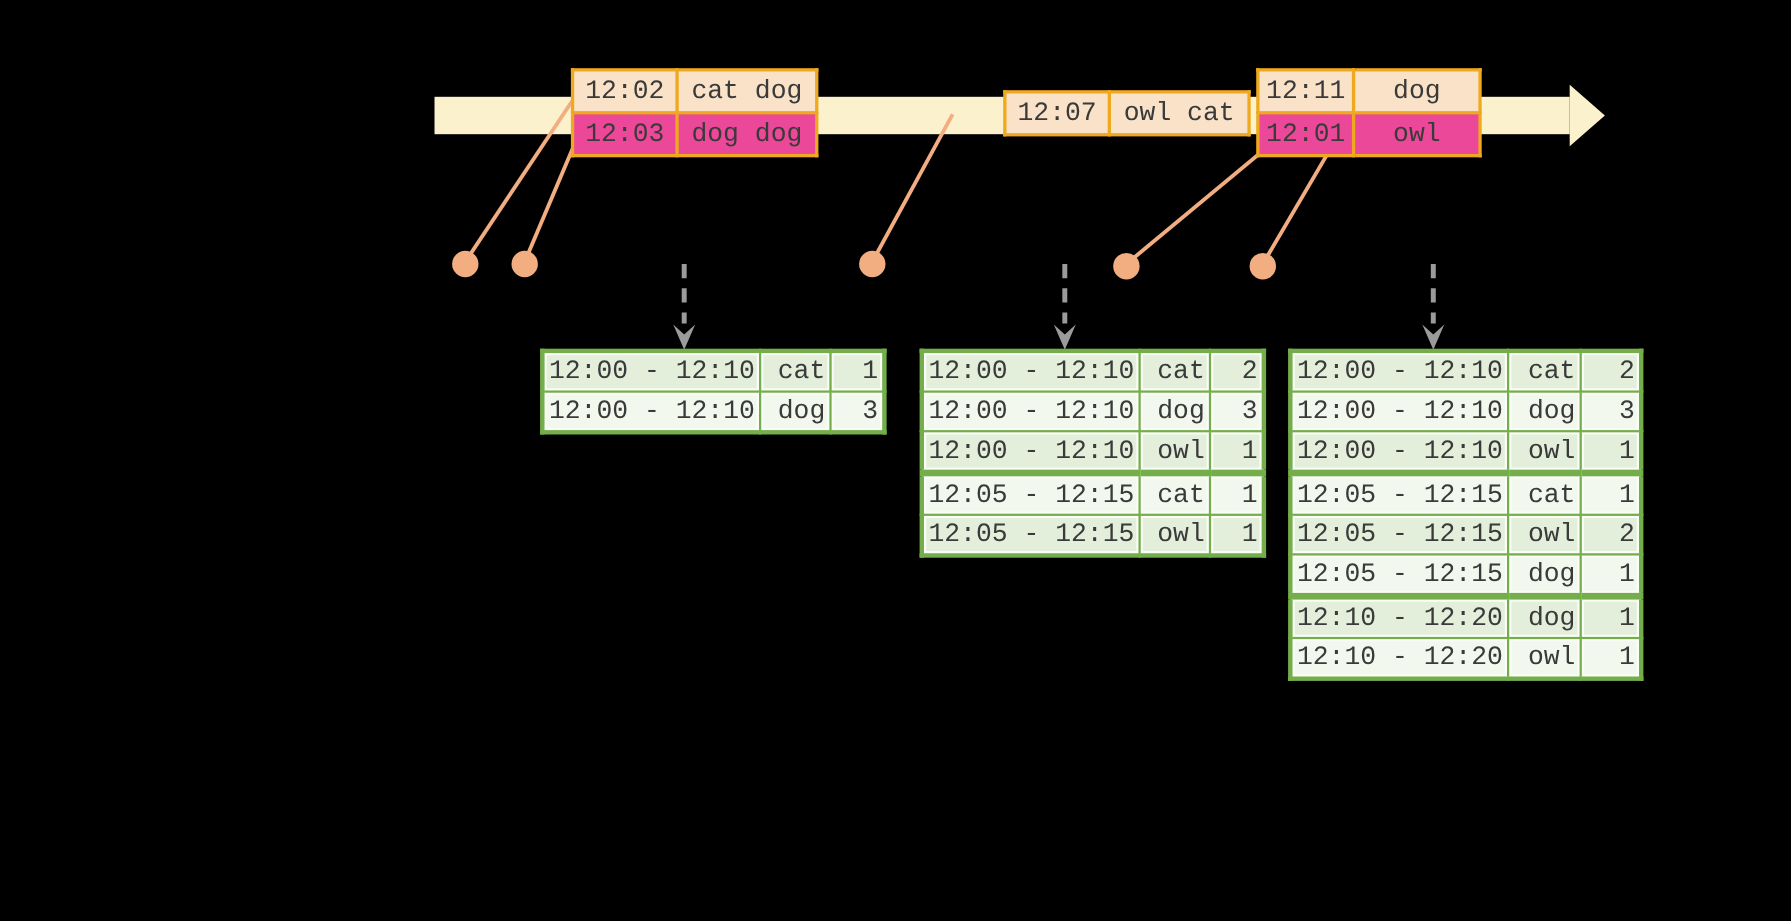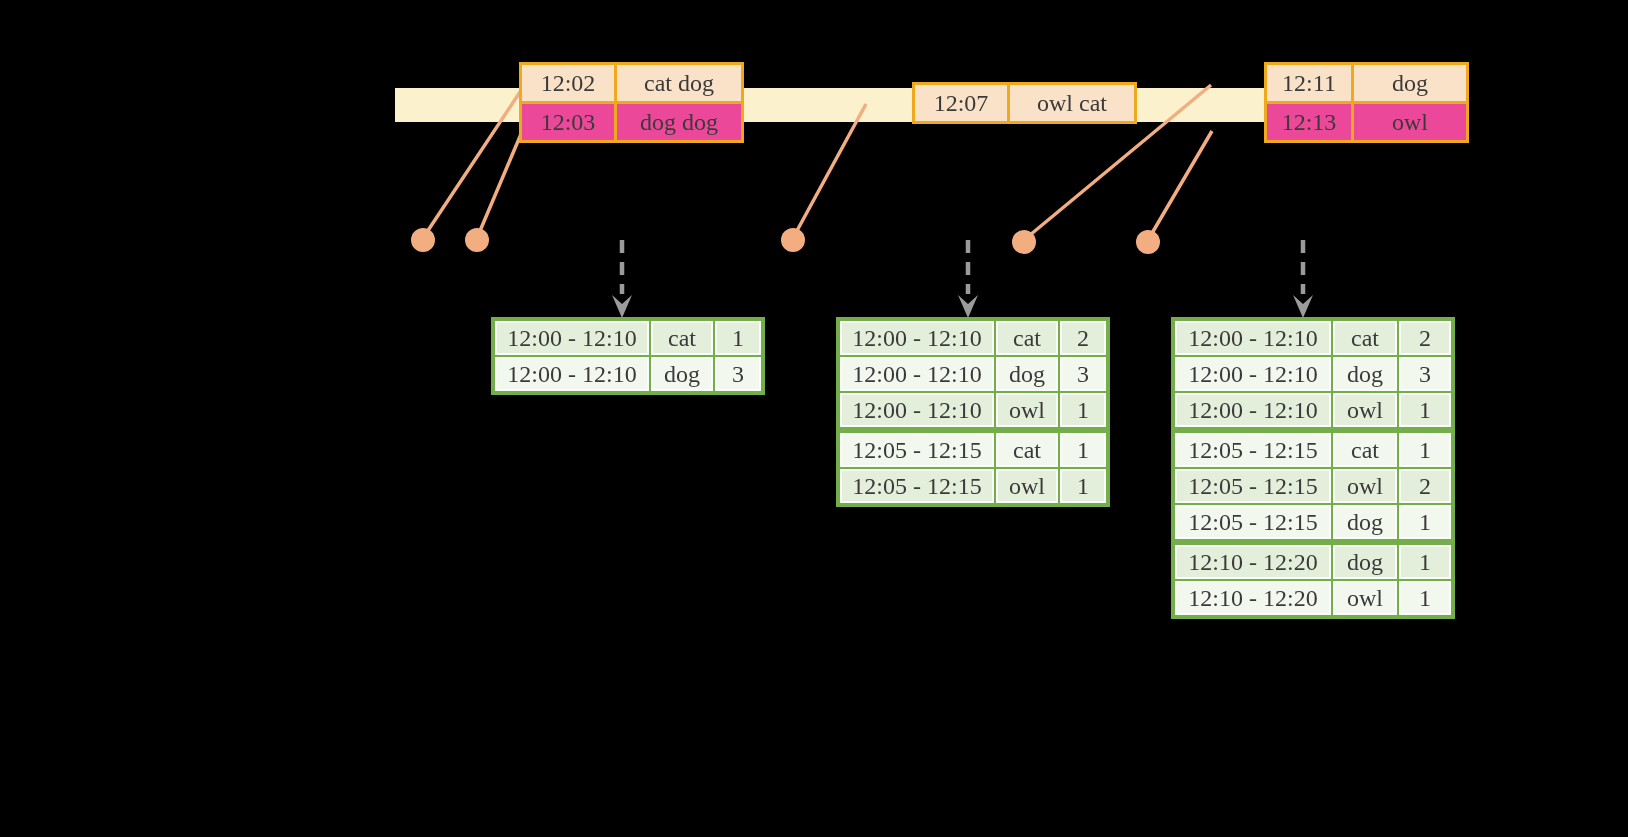--- a/index.html
+++ b/index.html
@@ -1,32 +1,32 @@
 <!DOCTYPE html>
 <html><head>
 <meta charset="utf-8">
 <style>
   html,body{margin:0;padding:0;background:#000;}
   .stage{position:relative;width:1628px;height:837px;background:#000;overflow:hidden;
-         font-family:Liberation Serif, serif;color:#3a3a3a;}
+         font-family:Liberation Mono, monospace;color:#3a3a3a;}
   svg.layer{position:absolute;left:0;top:0;}
 
   
   table.etable{position:absolute;border-collapse:collapse;table-layout:fixed;}
   table.etable td{border:3px solid #EFA91E;text-align:center;font-size:24px;
                   height:36px;padding:0 6px;white-space:nowrap;}
   .etime{width:80px;} .ewords{width:112px;}
   .etime3{width:72px;} .ewords3{width:100px;}
   td.peach{background:#F9E2C7;} td.cream{background:#ec4899;}
 
   
   table.gtable{position:absolute;border-collapse:collapse;table-layout:fixed;
                border:4px solid #74AE4B;}
   table.gtable td{border:2px solid #74AE4B;box-shadow:inset 0 0 0 2px #FAFCF7;
-                  text-align:center;font-size:24px;height:34px;padding:0 4px;white-space:nowrap;}
+                  text-align:right;font-size:24px;height:34px;padding:0 4px;white-space:nowrap;}
   .gwin{width:146px;} .gword{width:54px;} .gcnt{width:38px;}
   .gwin3{width:148px;} .gword3{width:56px;} .gcnt3{width:44px;}
   td.dark{background:#E3EFDB;} td.light{background:#F3F8EF;}
   tr.group-start td{border-top:6px solid #74AE4B;}
 </style>
 </head>
 <body>
 
 <div class="stage">
 
@@ -77,28 +77,28 @@
 
   <table class="etable" style="left:864px;top:82px;margin-left:48px;">
     <tbody>
         <tr>
       <td class="peach etime">12:07</td>
       <td class="peach ewords">owl cat</td>
     </tr>
   </tbody>
     </table>
 
-  <table class="etable" style="left:1264px;top:62px;">
+  <table class="etable" style="left:1142px;top:62px;">
     <tbody>
         <tr>
       <td class="peach etime3">12:11</td>
       <td class="peach ewords3">dog</td>
     </tr>
     <tr>
-      <td class="cream etime3">12:13</td>
+      <td class="cream etime3">12:01</td>
       <td class="cream ewords3">owl</td>
     </tr>
   </tbody>
     </table>
 
   <table class="gtable" style="left:491px;top:317px;">
     <tbody>
         <tr>
       <td class="dark gwin">12:00 - 12:10</td>
       <td class="dark gword">cat</td>

